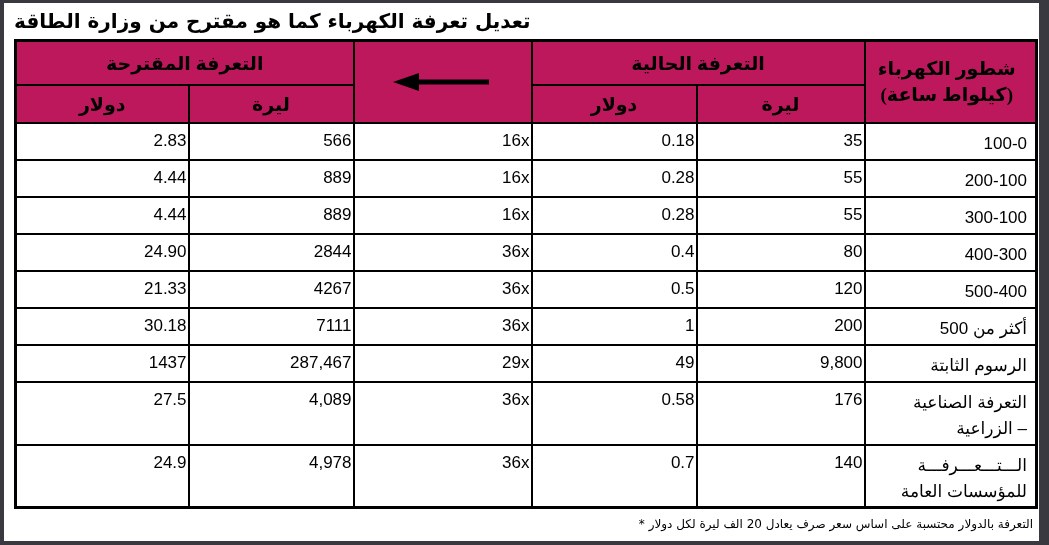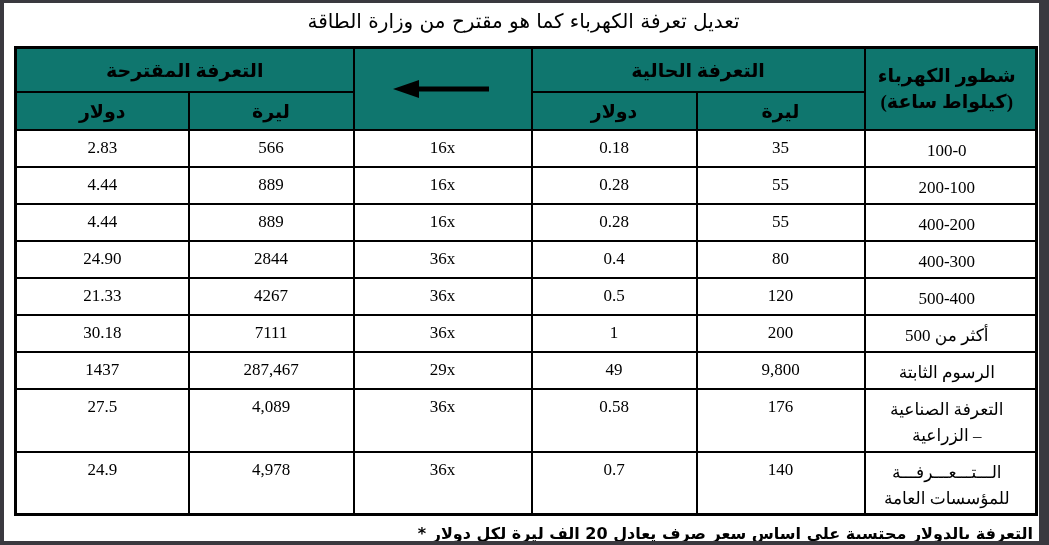--- a/index.html
+++ b/index.html
@@ -9,82 +9,82 @@
     background:#ffffff;
     border-style:solid;
     border-color:#3a393f;
     border-width:3px 10px 4px 4px;
     padding:4px 4px 0 10px;
     overflow:hidden;
     font-family:"DejaVu Sans", sans-serif;
   }
   .title {
     direction:rtl;
-    text-align:center;
+    text-align:left;
     font-family:"DejaVu Sans", sans-serif;
-    font-weight:normal;
+    font-weight:bold;
     font-size:20px;
     color:#000;
-    padding:2px 2px 13px 0;
+    padding:2px 2px 6px 0;
     letter-spacing:-0.2px;
   }
   table.tariff {
     direction:rtl;
     width:1021px;
     table-layout:fixed;
     border-collapse:collapse;
     border:3px solid #000;
   }
   table.tariff th, table.tariff td {
     border:2px solid #000;
     color:#000;
     overflow:hidden;
   }
   table.tariff th {
-    background:#0f766e;
+    background:#be185d;
     font-family:"Liberation Serif","DejaVu Sans",serif;
     font-weight:bold;
     font-size:19px;
     text-align:center;
     vertical-align:middle;
   }
   th.group-h { height:40px; }
   tr.subhead th { height:34px; }
   th.cat-h {
     text-align:right;
     padding-right:8px;
     white-space:pre-line;
     line-height:1.35;
     font-size:19px;
   }
   table.tariff td {
     background:#fff;
-    font-family:Liberation Serif, serif;
+    font-family:Liberation Sans, sans-serif;
     font-size:17px;
-    text-align:center;
+    text-align:right;
     vertical-align:top;
     padding-top:7px;
     height:27px; 
   }
   td.col-cat {
     text-align:right;
     padding-right:8px;
     white-space:pre-line;
     line-height:1.55;
     font-size:18px;
     padding-top:4px;
     margin-left:29px;
   }
   .arrow-cell svg { display:block; margin:0 auto; }
   .footnote {
     direction:rtl;
     text-align:right;
     font-family:"DejaVu Sans", sans-serif;
-    font-weight:bold;
-    font-size:16px;
+    font-weight:normal;
+    font-size:12px;
     color:#000;
     padding:8px 2px 0 0;
     letter-spacing:-0.2px;
   }
 </style>
 </head>
 <body>
 
 <div class="frame">
 
@@ -132,21 +132,21 @@
         </tr>
         <tr>
           <td class="col-cat">200-100</td>
           <td>55</td>
           <td>0.28</td>
           <td>16x</td>
           <td>889</td>
           <td>4.44</td>
         </tr>
         <tr>
-          <td class="col-cat">400-200</td>
+          <td class="col-cat">300-100</td>
           <td>55</td>
           <td>0.28</td>
           <td>16x</td>
           <td>889</td>
           <td>4.44</td>
         </tr>
         <tr>
           <td class="col-cat">400-300</td>
           <td>80</td>
           <td>0.4</td>

